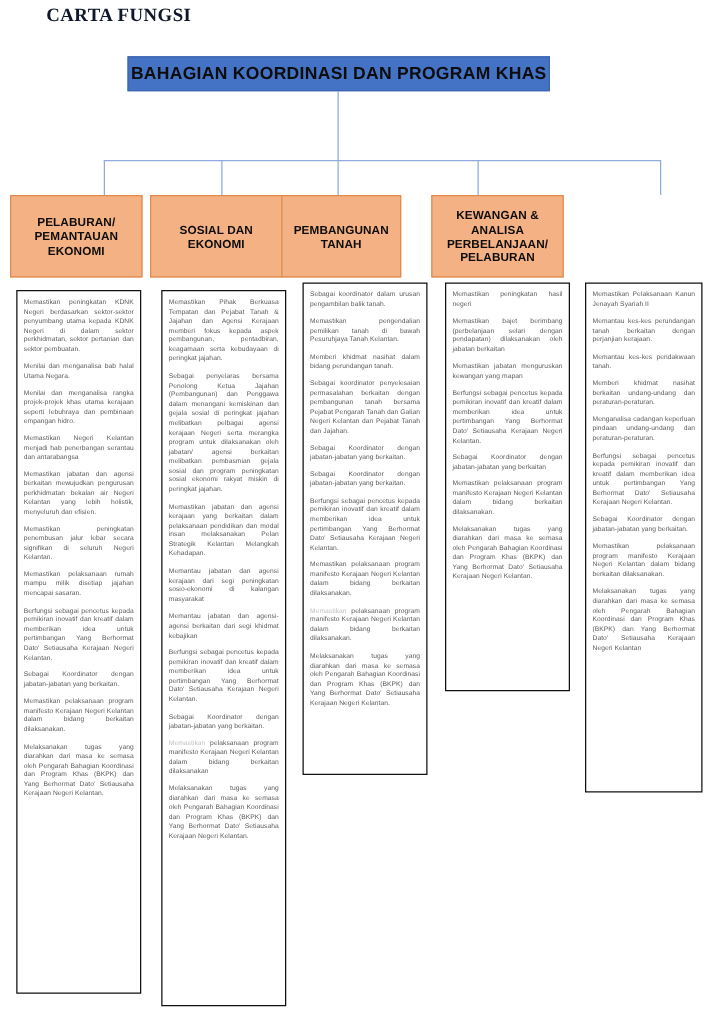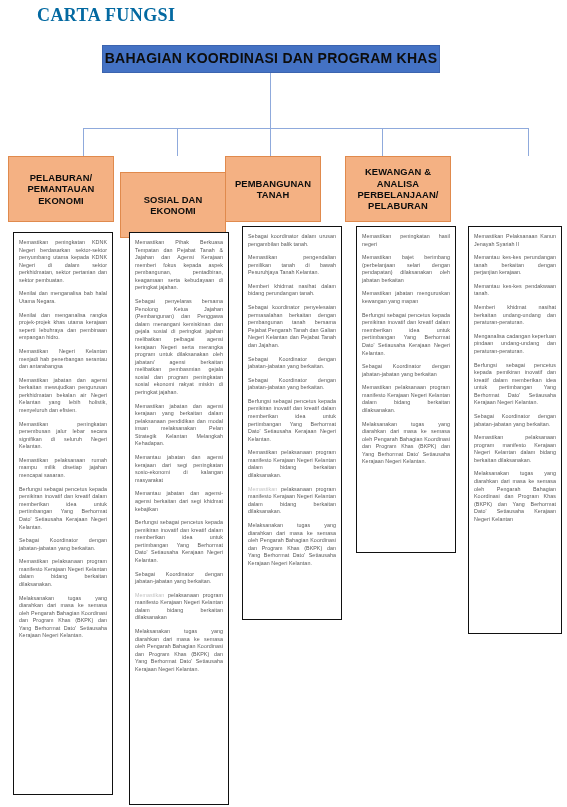--- a/index.html
+++ b/index.html
@@ -22,23 +22,23 @@
     background: #ffffff;
   }
 
   
   .chart-title {
     position: absolute;
     left: 37px;
     top: 5px;
     font-family: "Liberation Serif", serif;
     font-weight: bold;
-    font-size: 18px;
+    font-size: 15px;
     letter-spacing: 0.4px;
-    color: #0369a1;
+    color: #0f172a;
     white-space: nowrap;
   }
 
   
   .root-box {
     position: absolute;
     left: 102px;
     top: 45px;
     width: 338px;
     height: 28px;
@@ -126,21 +126,21 @@
 
   <div class="conn conn-v" style="left:83px; top:128px; height:28px;"></div>
   <div class="conn conn-v" style="left:177px; top:128px; height:28px;"></div>
   <div class="conn conn-v" style="left:270px; top:128px; height:28px;"></div>
   <div class="conn conn-v" style="left:382px; top:128px; height:28px;"></div>
   <div class="conn conn-v" style="left:528px; top:128px; height:28px;"></div>
 
   <div class="dept-head" style="left:8px; top:156px; width:106px; height:66px;">
     <span class="dept-label">PELABURAN/ PEMANTAUAN EKONOMI</span>
   </div>
-  <div class="dept-head" style="left:120px; top:156px; width:106px; height:66px;margin-top:16px;">
+  <div class="dept-head" style="left:120px; top:156px; width:106px; height:66px;">
     <span class="dept-label">SOSIAL DAN EKONOMI</span>
   </div>
   <div class="dept-head" style="left:225px; top:156px; width:96px; height:66px;">
     <span class="dept-label">PEMBANGUNAN TANAH</span>
   </div>
   <div class="dept-head" style="left:345px; top:156px; width:106px; height:66px;">
     <span class="dept-label">KEWANGAN &amp; ANALISA PERBELANJAAN/ PELABURAN</span>
   </div>
 
   <div class="dept-body" style="left:13px; top:232px; width:100px; height:563px;">

